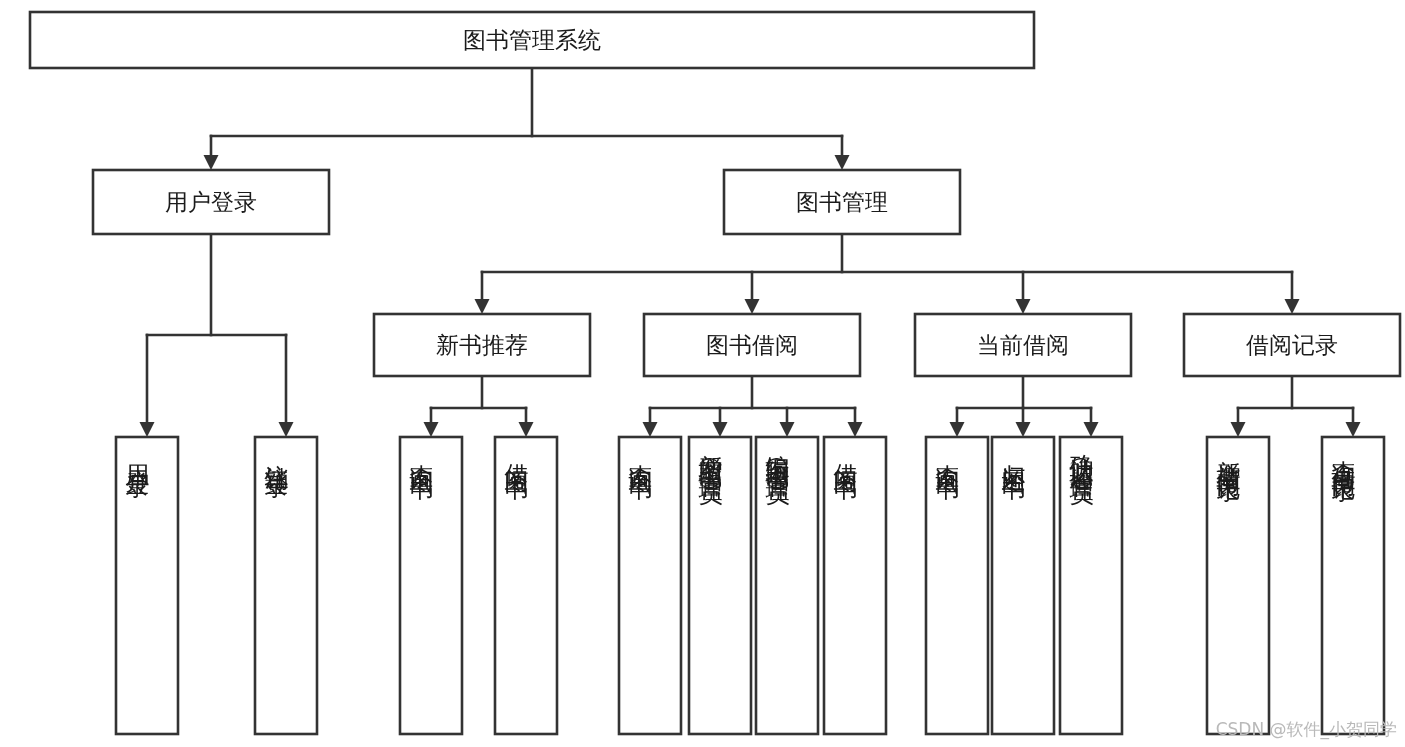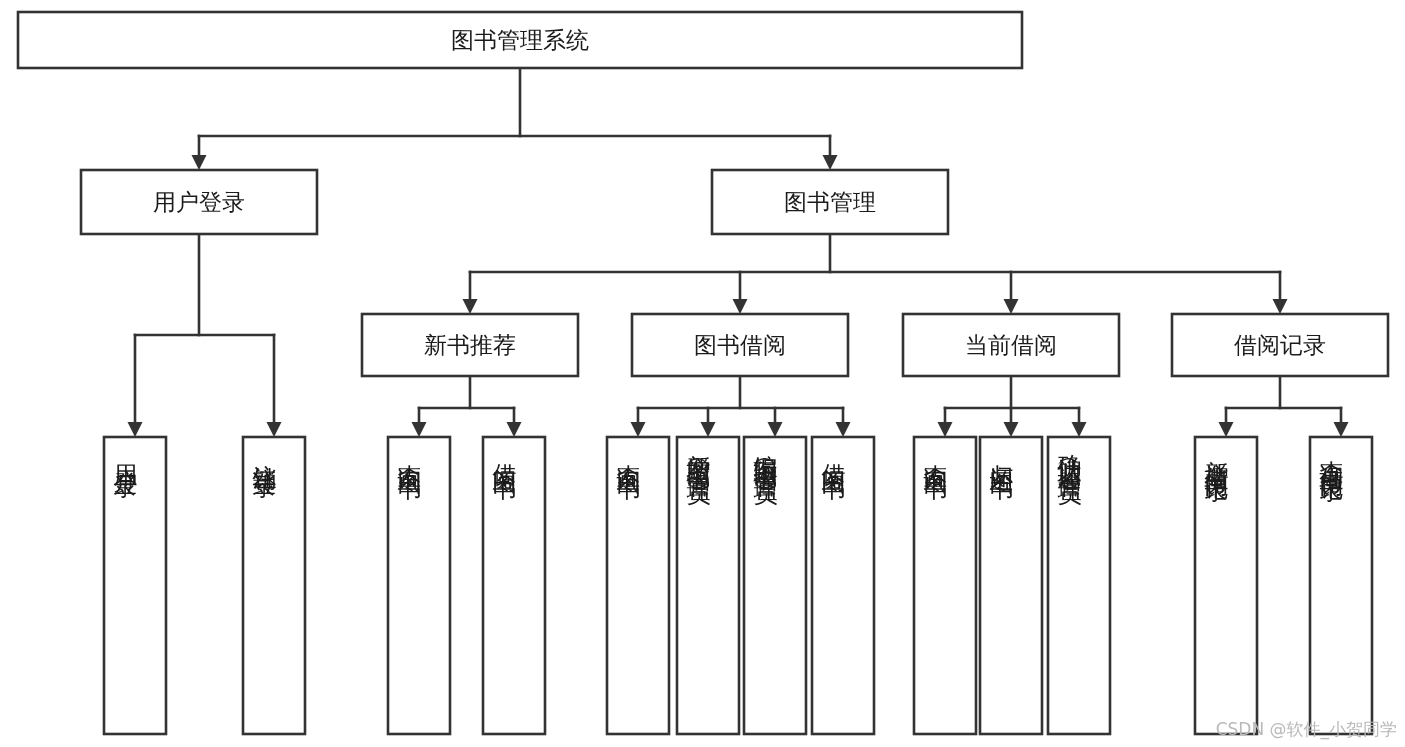--- a/index.html
+++ b/index.html
@@ -9,21 +9,21 @@
   }
   body {
     width: 1405px;
     height: 747px;
     position: relative;
     font-family: "DejaVu Sans", "Liberation Sans", sans-serif;
     overflow: hidden;
   }
   #diagram-root {
     position: absolute;
-    left: 0;
+    left: 12px;
     top: 0;
     width: 1283px;
     height: 747px;
   }
   .node-box {
     fill: #ffffff;
     stroke: #333333;
     stroke-width: 2.6;
   }
   .node-label {

